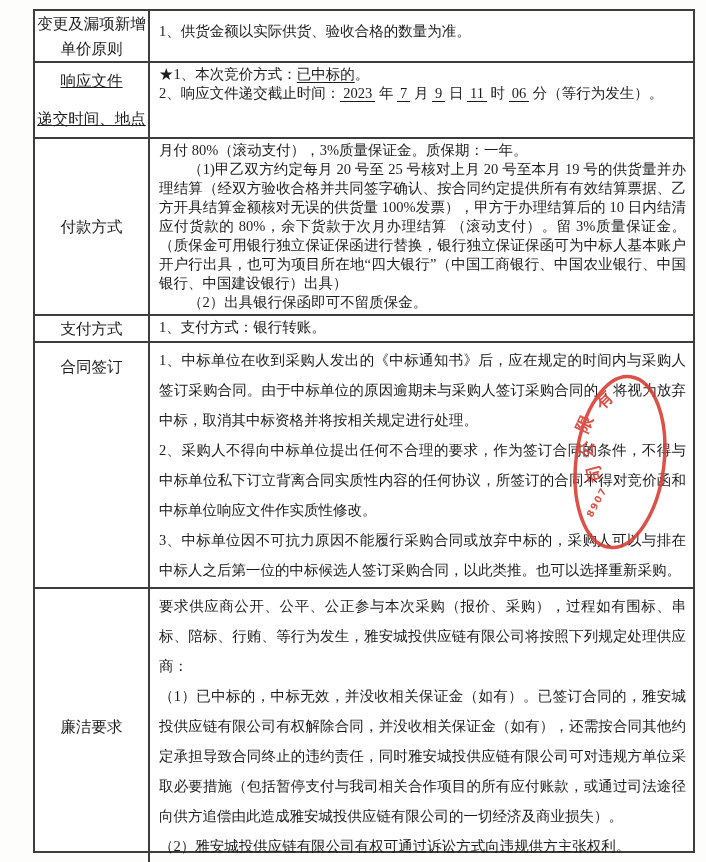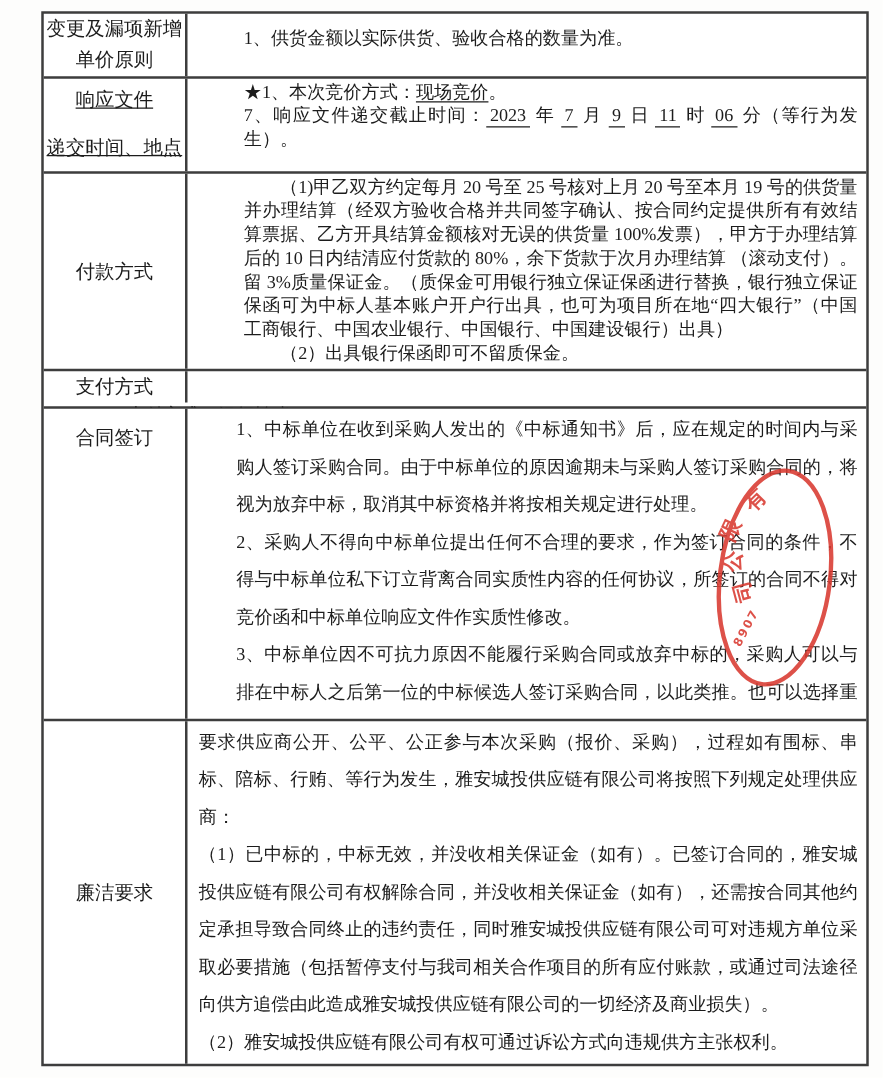--- a/index.html
+++ b/index.html
@@ -18,22 +18,22 @@
     border: 2px solid #3d3d3d;
     box-sizing: border-box;
     display: flex; flex-direction: column;
     background: #fff;
   }
   .row { display: flex; box-sizing: border-box; border-bottom: 2px solid #3d3d3d; }
   .row:last-child { border-bottom: none; flex: 1; }
   .r1 { height: 60px; }
   .r2 { height: 76px; }
   .r3 { height: 186px; }
-  .r4 { height: 30px; flex-direction: column; }
-  .r5 { height: 250px; gap: 30px; }
+  .r4 { height: 30px; }
+  .r5 { height: 250px; }
 
   .label-cell {
     width: 115px; box-sizing: border-box;
     border-right: 2px solid #3d3d3d;
     display: flex; flex-direction: column;
     justify-content: center; align-items: center;
     text-align: center;
     font-size: 15.5px;
     flex-shrink: 0;
   }
@@ -41,21 +41,21 @@
   .label-line { line-height: 25px; }
   .label-line.spread { line-height: 38px; text-decoration: underline; }
 
   .content-cell {
     flex: 1; box-sizing: border-box;
     padding: 2px 7px 2px 9px;
     font-size: 14.5px;
     overflow: hidden;
   }
   .content-cell p { margin: 0; text-align: justify; }
-  .lh-s p { line-height: 19px; margin-left: 36px; }           
+  .lh-s p { line-height: 19px; }           
   .lh-d p { line-height: 30px; }           
   .pad-top { padding-top: 11px; }
   .indent { text-indent: 2em; }
 
   .u {
     border-bottom: 1.4px solid #1c1c1c;
     padding: 0 3px;
   }
   .u-word {
     text-decoration: underline;
@@ -88,30 +88,31 @@
         <p>1、供货金额以实际供货、验收合格的数量为准。</p>
       </div>
     </div>
 
     <div class="row r2">
       <div class="label-cell">
         <div class="label-line spread">响应文件</div>
         <div class="label-line spread">递交时间、地点</div>
       </div>
       <div class="content-cell lh-s">
-        <p><span>★1、本次竞价方式：</span><span class="u-word">现场竞价</span><span>。</span></p>
-        <p><span>7、响应文件递交截止时间：</span><span class="u">2023</span><span> 年 </span><span class="u">7</span><span> 月 </span><span class="u">9</span><span> 日 </span><span class="u">11</span><span> 时 </span><span class="u">06</span><span> 分（等行为发生）。</span></p>
+        <p><span>★1、本次竞价方式：</span><span class="u-word">已中标的</span><span>。</span></p>
+        <p><span>2、响应文件递交截止时间：</span><span class="u">2023</span><span> 年 </span><span class="u">7</span><span> 月 </span><span class="u">9</span><span> 日 </span><span class="u">11</span><span> 时 </span><span class="u">06</span><span> 分（等行为发生）。</span></p>
       </div>
     </div>
 
     <div class="row r3">
       <div class="label-cell">
         <div class="label-line">付款方式</div>
       </div>
       <div class="content-cell lh-s">
+        <p>月付 80%（滚动支付），3%质量保证金。质保期：一年。</p>
         <p class="indent">（1)甲乙双方约定每月 20 号至 25 号核对上月 20 号至本月 19 号的供货量并办理结算（经双方验收合格并共同签字确认、按合同约定提供所有有效结算票据、乙方开具结算金额核对无误的供货量 100%发票），甲方于办理结算后的 10 日内结清应付货款的 80%，余下货款于次月办理结算 （滚动支付）。留 3%质量保证金。（质保金可用银行独立保证保函进行替换，银行独立保证保函可为中标人基本账户开户行出具，也可为项目所在地“四大银行”（中国工商银行、中国农业银行、中国银行、中国建设银行）出具）</p>
         <p class="indent">（2）出具银行保函即可不留质保金。</p>
       </div>
     </div>
 
     <div class="row r4">
       <div class="label-cell">
         <div class="label-line">支付方式</div>
       </div>
       <div class="content-cell lh-s">

